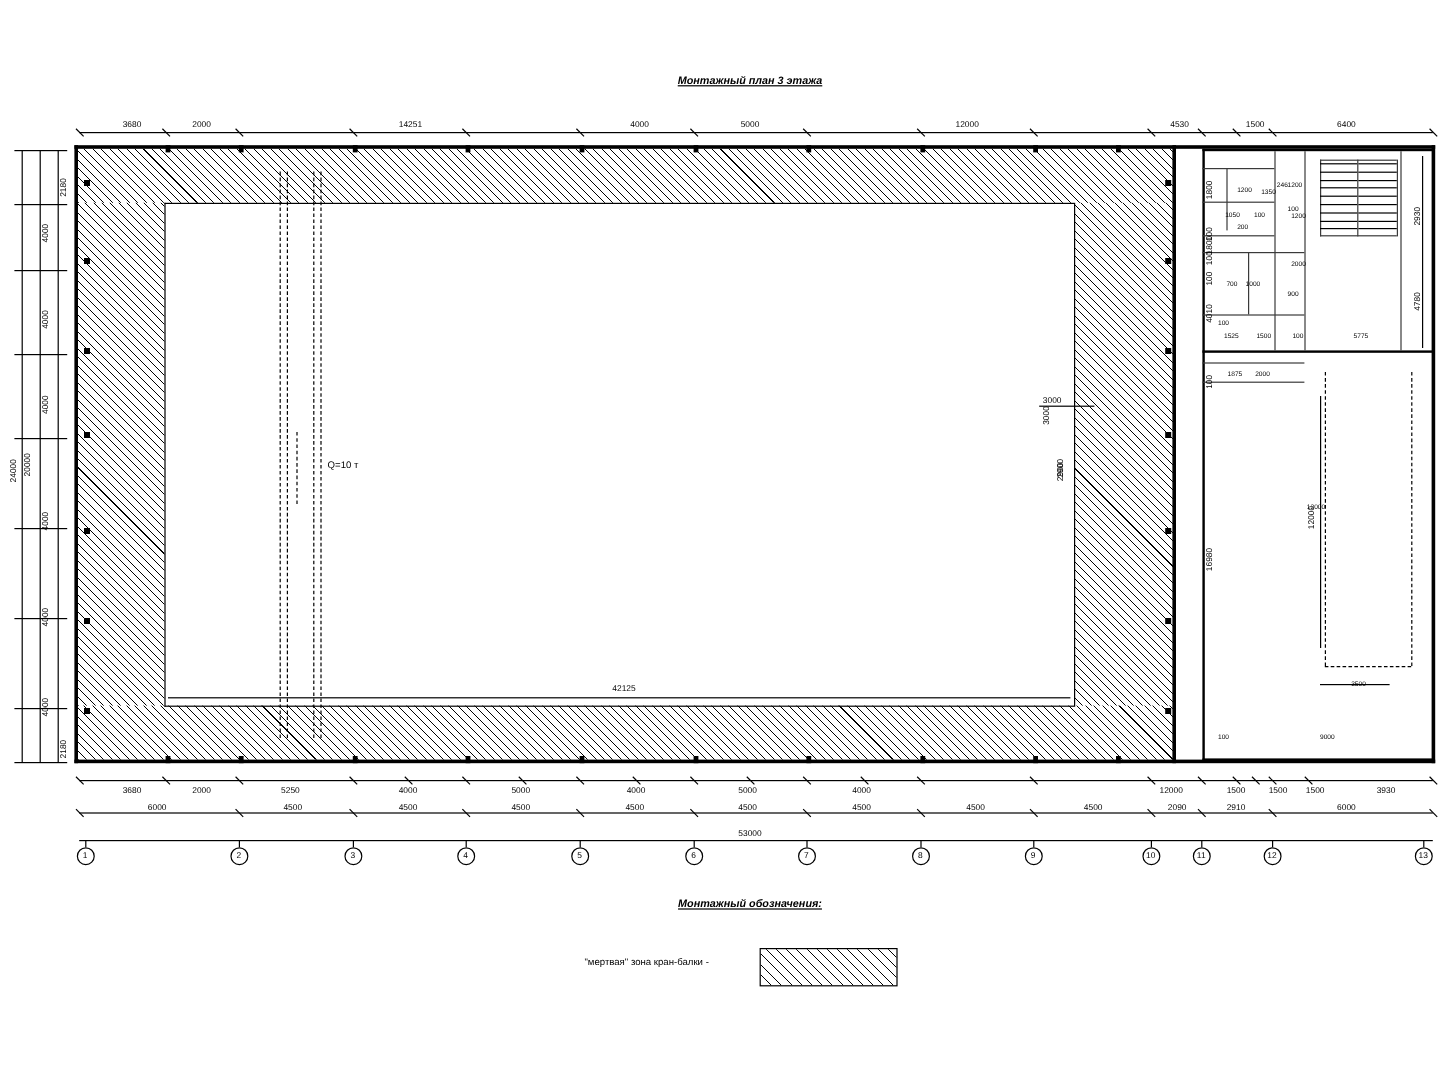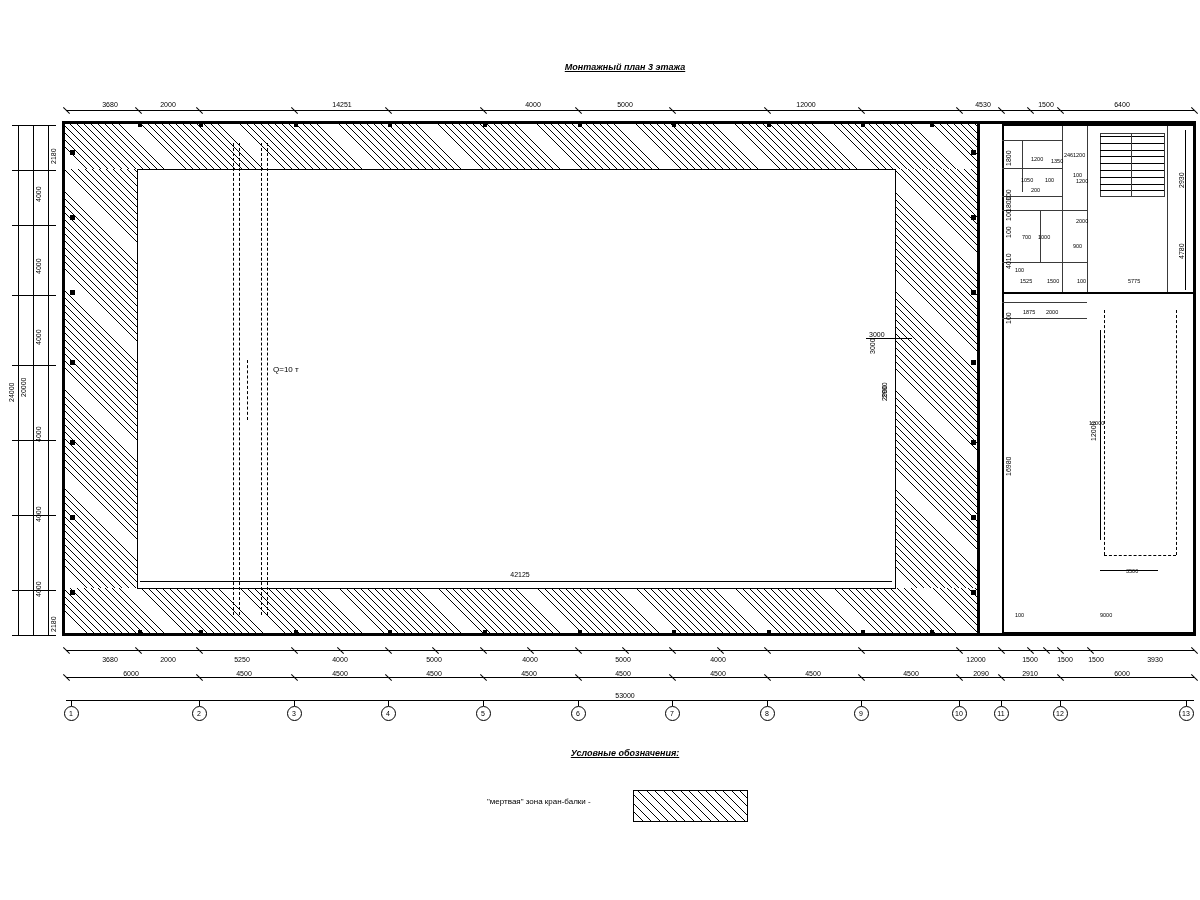--- a/index.html
+++ b/index.html
@@ -144,21 +144,21 @@
     </div>
 
   <div class="ln thick" style="left:977px;top:121px;width:3px;height:515px;"></div>
   <div class="ln thick" style="left:1002px;top:124px;width:2px;height:510px;"></div>
 
   <div class="dash-v" style="left:233px;top:143px;height:472px;"></div>
   <div class="dash-v" style="left:239px;top:143px;height:472px;"></div>
   <div class="dash-v" style="left:261px;top:143px;height:472px;"></div>
   <div class="dash-v" style="left:267px;top:143px;height:472px;"></div>
   <div class="dash-v" style="left:247px;top:360px;height:60px;"></div>
-  <div class="t" style="left:273px;top:366px;font-size:8px;">Q=10 т</div>
+  <div class="t" style="left:273px;top:384px;font-size:8px;">Q=10 т</div>
 
   <div class="t c" style="left:520px;top:571px;">42125</div>
   <div class="ln h" style="left:140px;top:581px;width:752px;"></div>
 
   <div class="ln h" style="left:866px;top:338px;width:46px;"></div>
   <div class="t" style="left:869px;top:331px;">3000</div>
   <div class="t v" style="left:881px;top:398px;">2900</div>
 
   <div class="ln thick" style="left:1002px;top:124px;width:192px;height:2px;"></div>
   <div class="ln thick" style="left:1002px;top:632px;width:192px;height:2px;"></div>
@@ -352,17 +352,17 @@
       <div class="ln" style="left: 578px; top: 700px; width: 1px; height: 6px; background: rgb(0, 0, 0);"></div>
       <div class="ln" style="left: 672px; top: 700px; width: 1px; height: 6px; background: rgb(0, 0, 0);"></div>
       <div class="ln" style="left: 767px; top: 700px; width: 1px; height: 6px; background: rgb(0, 0, 0);"></div>
       <div class="ln" style="left: 861px; top: 700px; width: 1px; height: 6px; background: rgb(0, 0, 0);"></div>
       <div class="ln" style="left: 959px; top: 700px; width: 1px; height: 6px; background: rgb(0, 0, 0);"></div>
       <div class="ln" style="left: 1001px; top: 700px; width: 1px; height: 6px; background: rgb(0, 0, 0);"></div>
       <div class="ln" style="left: 1060px; top: 700px; width: 1px; height: 6px; background: rgb(0, 0, 0);"></div>
       <div class="ln" style="left: 1186px; top: 700px; width: 1px; height: 6px; background: rgb(0, 0, 0);"></div>
     </div>
 
-  <div class="title" style="left:625px;top:748px;">Условные обозначения:</div>
+  <div class="title" style="left:625px;top:748px;">Монтажный обозначения:</div>
   <div class="t" style="left:487px;top:798px;font-size:8px;">"мертвая" зона кран-балки -</div>
   <div class="legendbox" style="left:633px;top:790px;width:113px;height:30px;"></div>
 
 </div>
 
 </body></html>

